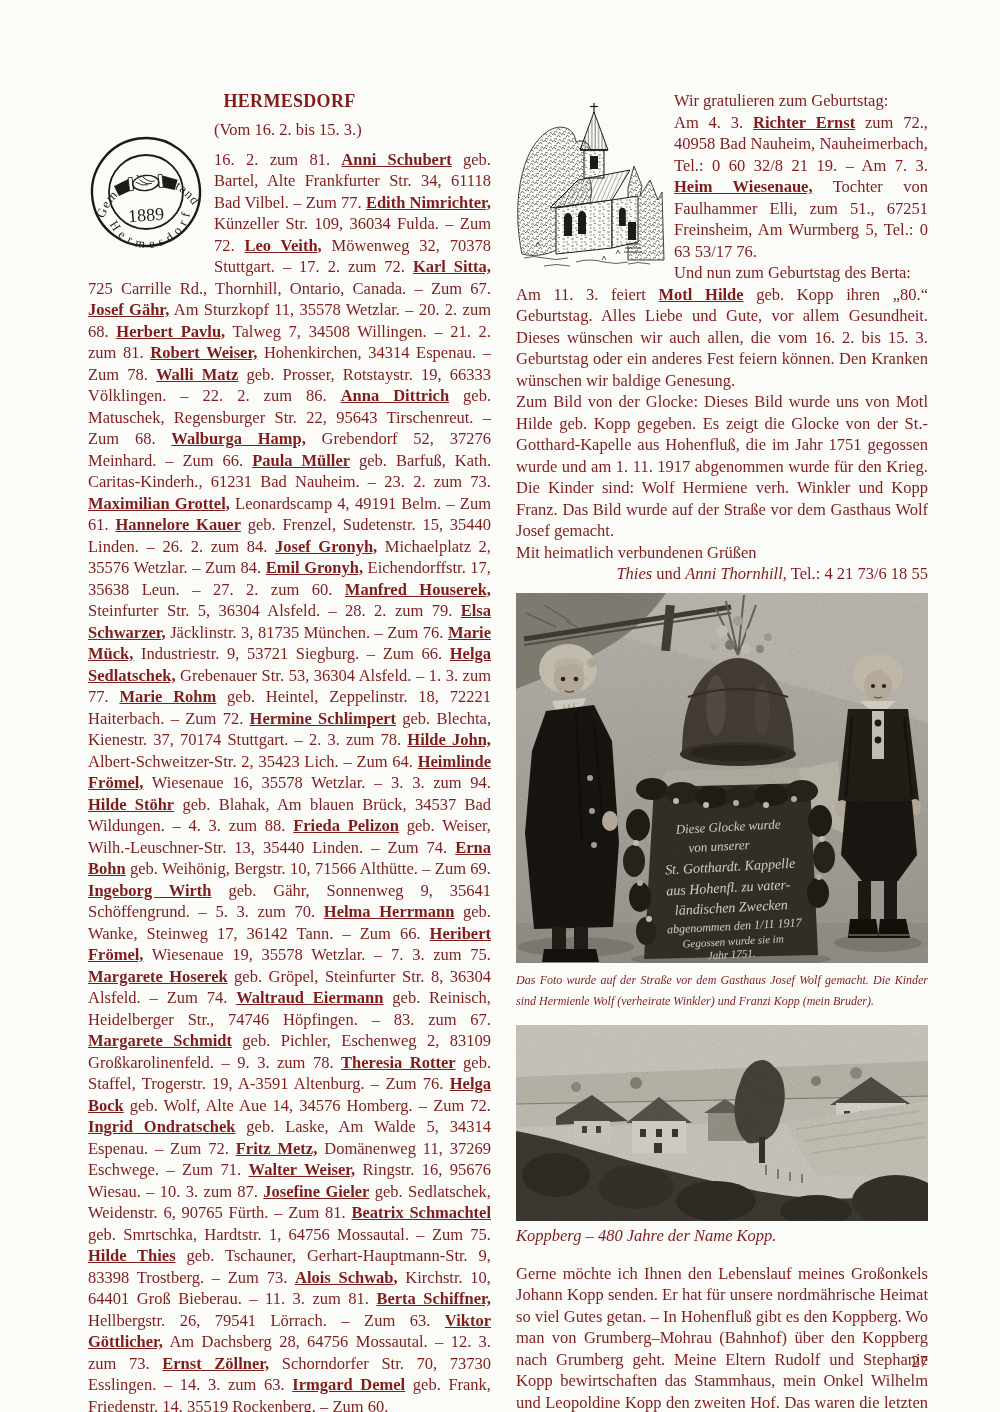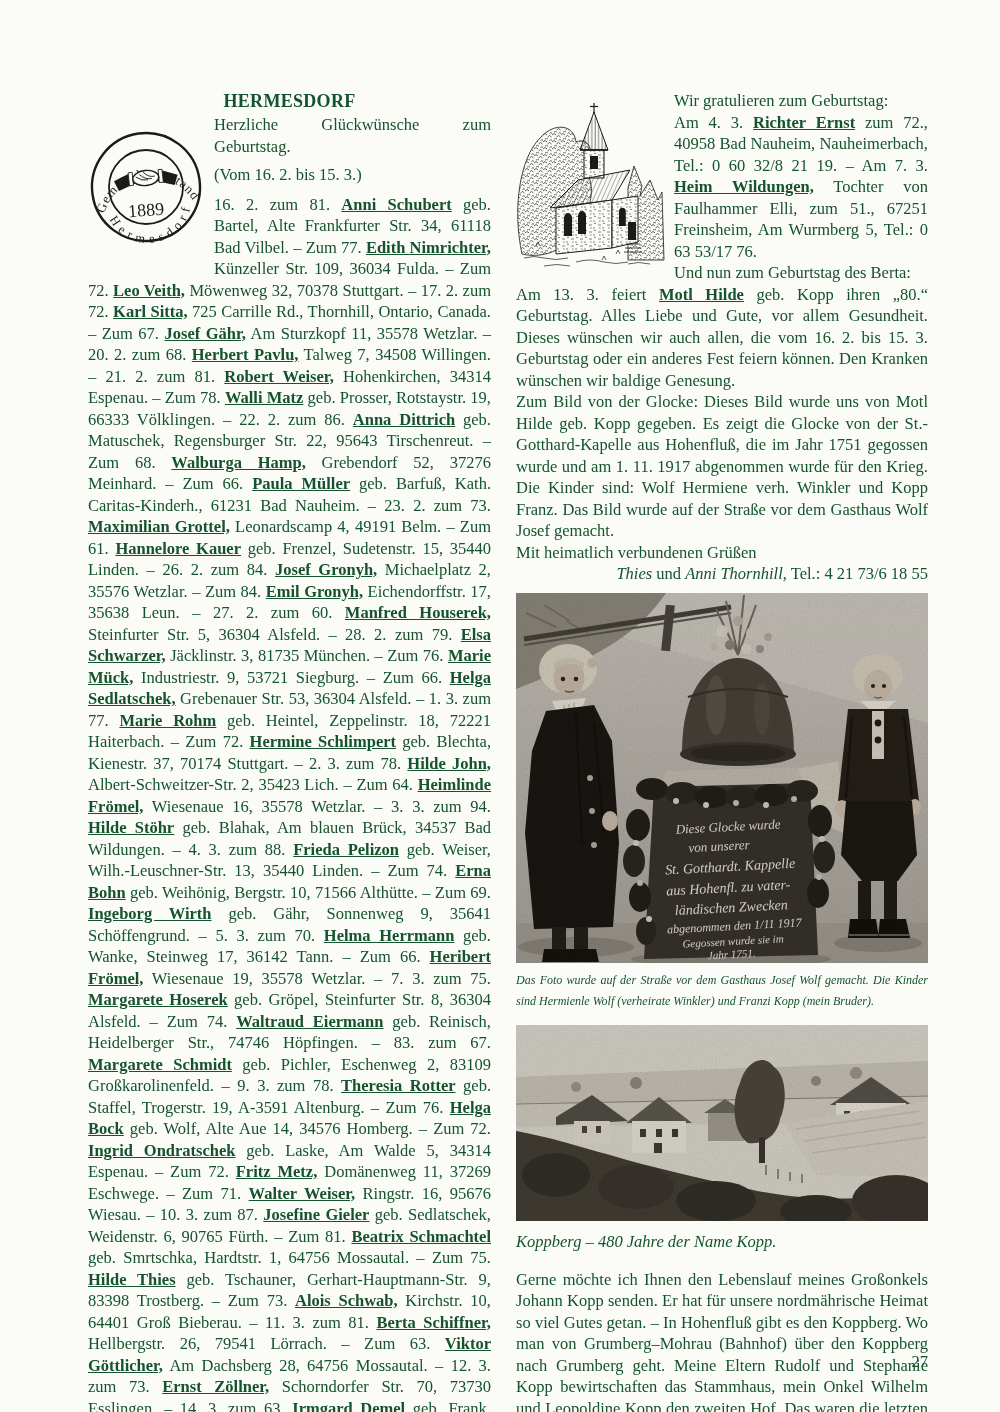--- a/index.html
+++ b/index.html
@@ -1,35 +1,35 @@
 <!DOCTYPE html>
 <html><head>
 <meta charset="utf-8">
 <style>
   html,body{margin:0;padding:0;background:#888;}
   #page{position:relative;width:1000px;height:1412px;background:#fbfbf8;margin:0 auto;
-        font-family:"Liberation Serif","DejaVu Serif",serif;color:#14532d;}
+        font-family:"Liberation Serif","DejaVu Serif",serif;color:#7f1d1d;}
   .col{position:absolute;top:90px;}
   #col-left{left:88px;width:403px;}
   #col-right{left:516px;width:412px;}
   h1.colhead{font-size:18px;line-height:22px;font-weight:bold;text-align:center;margin:0 0 2px 0;letter-spacing:.3px;}
   .body-text{font-size:16.5px;line-height:21.5px;text-align:justify;}
   .body-text p{margin:0;}
   p.spaced{margin:7px 0 8px 0;}
   .seg-b{font-weight:bold;text-decoration:underline;}
   .seg-i{font-style:italic;}
   .seal-float{float:left;margin:4px 10px 16px 0;}
   .church-float{float:left;margin:6px 8px 6px 0;}
   .sig-line{text-align:right;}
   .photo{position:relative;width:412px;overflow:hidden;background:#b9b4ac;}
   .photo svg{display:block;}
   #bell-photo{margin-top:8px;height:370px;}
   #village-photo{margin-top:12px;height:196px;}
   .caption{font-style:italic;font-size:12px;line-height:21.5px;text-align:justify;margin-top:7px;}
-  .caption2{font-style:italic;font-size:16.5px;line-height:21.5px;margin-top:10px;}
+  .caption2{font-style:italic;font-size:16.5px;line-height:21.5px;margin-top:4px;}
   .kopp-par{margin-top:15px !important;}
   #page-number{position:absolute;right:72px;bottom:40px;font-size:16.5px;}
   .flow::after{content:"";display:block;clear:both;}
 </style>
 </head>
 <body>
 
 <div id="page">
 
   <div class="col" id="col-left">
@@ -55,21 +55,20 @@
           <polygon points="26,60 44,53 48,64 30,70" fill="#1c1b1a"></polygon>
           <polygon points="90,60 72,53 68,64 86,70" fill="#1c1b1a"></polygon>
           <rect x="41" y="53" width="4" height="13" fill="#fbfbf8" stroke="#1c1b1a" stroke-width="0.8"></rect>
           <rect x="71" y="53" width="4" height="13" fill="#fbfbf8" stroke="#1c1b1a" stroke-width="0.8"></rect>
           <ellipse cx="58" cy="60" rx="13" ry="7.5" fill="#fbfbf8" stroke="#1c1b1a" stroke-width="1.4"></ellipse>
           <path d="M48,58 q6,5 12,4 M52,56 q6,6 12,5 M56,54 q5,6 11,5" stroke="#1c1b1a" stroke-width="0.9" fill="none"></path>
         </g>
         <text x="58" y="98" text-anchor="middle" font-family="Liberation Serif, serif" font-size="18" fill="#1c1b1a" transform="rotate(-4 58 92)">1889</text>
       </svg>
 
-      <p>Herzliche Glückwünsche zum Geburtstag.</p>
       <p class="spaced">(Vom 16. 2. bis 15. 3.)</p>
       <p><span>16. 2. zum 81. </span><span class="seg-b">Anni Schubert</span><span> geb. Bartel, Alte Frankfurter Str. 34, 61118 Bad Vilbel. – Zum 77. </span><span class="seg-b">Edith Nimrichter,</span><span> Künzeller Str. 109, 36034 Fulda. – Zum 72. </span><span class="seg-b">Leo Veith,</span><span> Möwenweg 32, 70378 Stuttgart. – 17. 2. zum 72. </span><span class="seg-b">Karl Sitta,</span><span> 725 Carrille Rd., Thornhill, Ontario, Canada. – Zum 67. </span><span class="seg-b">Josef Gähr,</span><span> Am Sturzkopf 11, 35578 Wetzlar. – 20. 2. zum 68. </span><span class="seg-b">Herbert Pavlu,</span><span> Talweg 7, 34508 Willingen. – 21. 2. zum 81. </span><span class="seg-b">Robert Weiser,</span><span> Hohenkirchen, 34314 Espenau. – Zum 78. </span><span class="seg-b">Walli Matz</span><span> geb. Prosser, Rotstaystr. 19, 66333 Völklingen. – 22. 2. zum 86. </span><span class="seg-b">Anna Dittrich</span><span> geb. Matuschek, Regensburger Str. 22, 95643 Tirschenreut. – Zum 68. </span><span class="seg-b">Walburga Hamp,</span><span> Grebendorf 52, 37276 Meinhard. – Zum 66. </span><span class="seg-b">Paula Müller</span><span> geb. Barfuß, Kath. Caritas-Kinderh., 61231 Bad Nauheim. – 23. 2. zum 73. </span><span class="seg-b">Maximilian Grottel,</span><span> Leonardscamp 4, 49191 Belm. – Zum 61. </span><span class="seg-b">Hannelore Kauer</span><span> geb. Frenzel, Sudetenstr. 15, 35440 Linden. – 26. 2. zum 84. </span><span class="seg-b">Josef Gronyh,</span><span> Michaelplatz 2, 35576 Wetzlar. – Zum 84. </span><span class="seg-b">Emil Gronyh,</span><span> Eichendorffstr. 17, 35638 Leun. – 27. 2. zum 60. </span><span class="seg-b">Manfred Houserek,</span><span> Steinfurter Str. 5, 36304 Alsfeld. – 28. 2. zum 79. </span><span class="seg-b">Elsa Schwarzer,</span><span> Jäcklinstr. 3, 81735 München. – Zum 76. </span><span class="seg-b">Marie Mück,</span><span> Industriestr. 9, 53721 Siegburg. – Zum 66. </span><span class="seg-b">Helga Sedlatschek,</span><span> Grebenauer Str. 53, 36304 Alsfeld. – 1. 3. zum 77. </span><span class="seg-b">Marie Rohm</span><span> geb. Heintel, Zeppelinstr. 18, 72221 Haiterbach. – Zum 72. </span><span class="seg-b">Hermine Schlimpert</span><span> geb. Blechta, Kienestr. 37, 70174 Stuttgart. – 2. 3. zum 78. </span><span class="seg-b">Hilde John,</span><span> Albert-Schweitzer-Str. 2, 35423 Lich. – Zum 64. </span><span class="seg-b">Heimlinde Frömel,</span><span> Wiesenaue 16, 35578 Wetzlar. – 3. 3. zum 94. </span><span class="seg-b">Hilde Stöhr</span><span> geb. Blahak, Am blauen Brück, 34537 Bad Wildungen. – 4. 3. zum 88. </span><span class="seg-b">Frieda Pelizon</span><span> geb. Weiser, Wilh.-Leuschner-Str. 13, 35440 Linden. – Zum 74. </span><span class="seg-b">Erna Bohn</span><span> geb. Weihönig, Bergstr. 10, 71566 Althütte. – Zum 69. </span><span class="seg-b">Ingeborg Wirth</span><span> geb. Gähr, Sonnenweg 9, 35641 Schöffengrund. – 5. 3. zum 70. </span><span class="seg-b">Helma Herrmann</span><span> geb. Wanke, Steinweg 17, 36142 Tann. – Zum 66. </span><span class="seg-b">Heribert Frömel,</span><span> Wiesenaue 19, 35578 Wetzlar. – 7. 3. zum 75. </span><span class="seg-b">Margarete Hoserek</span><span> geb. Gröpel, Steinfurter Str. 8, 36304 Alsfeld. – Zum 74. </span><span class="seg-b">Waltraud Eiermann</span><span> geb. Reinisch, Heidelberger Str., 74746 Höpfingen. – 83. zum 67. </span><span class="seg-b">Margarete Schmidt</span><span> geb. Pichler, Eschenweg 2, 83109 Großkarolinenfeld. – 9. 3. zum 78. </span><span class="seg-b">Theresia Rotter</span><span> geb. Staffel, Trogerstr. 19, A-3591 Altenburg. – Zum 76. </span><span class="seg-b">Helga Bock</span><span> geb. Wolf, Alte Aue 14, 34576 Homberg. – Zum 72. </span><span class="seg-b">Ingrid Ondratschek</span><span> geb. Laske, Am Walde 5, 34314 Espenau. – Zum 72. </span><span class="seg-b">Fritz Metz,</span><span> Domänenweg 11, 37269 Eschwege. – Zum 71. </span><span class="seg-b">Walter Weiser,</span><span> Ringstr. 16, 95676 Wiesau. – 10. 3. zum 87. </span><span class="seg-b">Josefine Gieler</span><span> geb. Sedlatschek, Weidenstr. 6, 90765 Fürth. – Zum 81. </span><span class="seg-b">Beatrix Schmachtel</span><span> geb. Smrtschka, Hardtstr. 1, 64756 Mossautal. – Zum 75. </span><span class="seg-b">Hilde Thies</span><span> geb. Tschauner, Gerhart-Hauptmann-Str. 9, 83398 Trostberg. – Zum 73. </span><span class="seg-b">Alois Schwab,</span><span> Kirchstr. 10, 64401 Groß Bieberau. – 11. 3. zum 81. </span><span class="seg-b">Berta Schiffner,</span><span> Hellbergstr. 26, 79541 Lörrach. – Zum 63. </span><span class="seg-b">Viktor Göttlicher,</span><span> Am Dachsberg 28, 64756 Mossautal. – 12. 3. zum 73. </span><span class="seg-b">Ernst Zöllner,</span><span> Schorndorfer Str. 70, 73730 Esslingen. – 14. 3. zum 63. </span><span class="seg-b">Irmgard Demel</span><span> geb. Frank, Friedenstr. 14, 35519 Rockenberg. – Zum 60. </span></p>
     </div>
 
   </div>
 
   <div class="col" id="col-right">
 
     <div class="body-text flow">
 
@@ -111,23 +110,23 @@
         <polygon points="96,104 122,100 122,146 96,152" fill="url(#stone)"></polygon>
         <path d="M103,116 a3.4,4.2 0 0 1 6.8,0 v14 h-6.8 Z" fill="#1c1b1a"></path>
         <rect x="112" y="126" width="8" height="18" fill="#1c1b1a"></rect>
         <path d="M110,148 h14 M109,152 h16 M108,156 h18" stroke="#1c1b1a" stroke-width="0.8" fill="none"></path>
 
         <path d="M8,162 q10,-3 20,0 q12,3 24,0 M60,166 q14,-4 28,0 q12,3 24,0 M112,168 q10,-3 22,0 M28,170 q12,-3 26,0" stroke="#1c1b1a" stroke-width="0.7" fill="none"></path>
         <path d="M20,150 l2,-4 l2,4 M100,158 l2,-4 l2,4 M86,164 l2,-4 l2,4" stroke="#1c1b1a" stroke-width="0.7" fill="none"></path>
       </svg>
 
       <p>Wir gratulieren zum Geburtstag:</p>
-      <p><span>Am 4. 3. </span><span class="seg-b">Richter Ernst</span><span> zum 72., 40958 Bad Nauheim, Nauheimerbach, Tel.: 0 60 32/8 21 19. – Am 7. 3. </span><span class="seg-b">Heim Wildungen,</span><span> Tochter von Faulhammer Elli, zum 51., 67251 Freinsheim, Am Wurmberg 5, Tel.: 0 63 53/17 76.</span></p>
+      <p><span>Am 4. 3. </span><span class="seg-b">Richter Ernst</span><span> zum 72., 40958 Bad Nauheim, Nauheimerbach, Tel.: 0 60 32/8 21 19. – Am 7. 3. </span><span class="seg-b">Heim Wiesenaue,</span><span> Tochter von Faulhammer Elli, zum 51., 67251 Freinsheim, Am Wurmberg 5, Tel.: 0 63 53/17 76.</span></p>
       <p>Und nun zum Geburtstag des Berta:</p>
-      <p><span>Am 13. 3. feiert </span><span class="seg-b">Motl Hilde</span><span> geb. Kopp ihren „80.“ Geburtstag. Alles Liebe und Gute, vor allem Gesundheit. Dieses wünschen wir auch allen, die vom 16. 2. bis 15. 3. Geburtstag oder ein anderes Fest feiern können. Den Kranken wünschen wir baldige Genesung.</span></p>
+      <p><span>Am 11. 3. feiert </span><span class="seg-b">Motl Hilde</span><span> geb. Kopp ihren „80.“ Geburtstag. Alles Liebe und Gute, vor allem Gesundheit. Dieses wünschen wir auch allen, die vom 16. 2. bis 15. 3. Geburtstag oder ein anderes Fest feiern können. Den Kranken wünschen wir baldige Genesung.</span></p>
       <p>Zum Bild von der Glocke: Dieses Bild wurde uns von Motl Hilde geb. Kopp gegeben. Es zeigt die Glocke von der St.-Gotthard-Kapelle aus Hohenfluß, die im Jahr 1751 gegossen wurde und am 1. 11. 1917 abgenommen wurde für den Krieg. Die Kinder sind: Wolf Hermiene verh. Winkler und Kopp Franz. Das Bild wurde auf der Straße vor dem Gasthaus Wolf Josef gemacht.</p>
       <p>Mit heimatlich verbundenen Grüßen</p>
       <p class="sig-line"><span class="seg-i">Thies</span><span> und </span><span class="seg-i">Anni Thornhill</span><span>, Tel.: 4 21 73/6 18 55</span></p>
     </div>
 
     <div class="photo" id="bell-photo">
       <svg width="412" height="370" viewBox="0 0 412 370" aria-hidden="true">
         <defs>
           <linearGradient id="bgGrad" x1="0" y1="0" x2="0" y2="1">
             <stop offset="0" stop-color="#c8c3bb"></stop>

